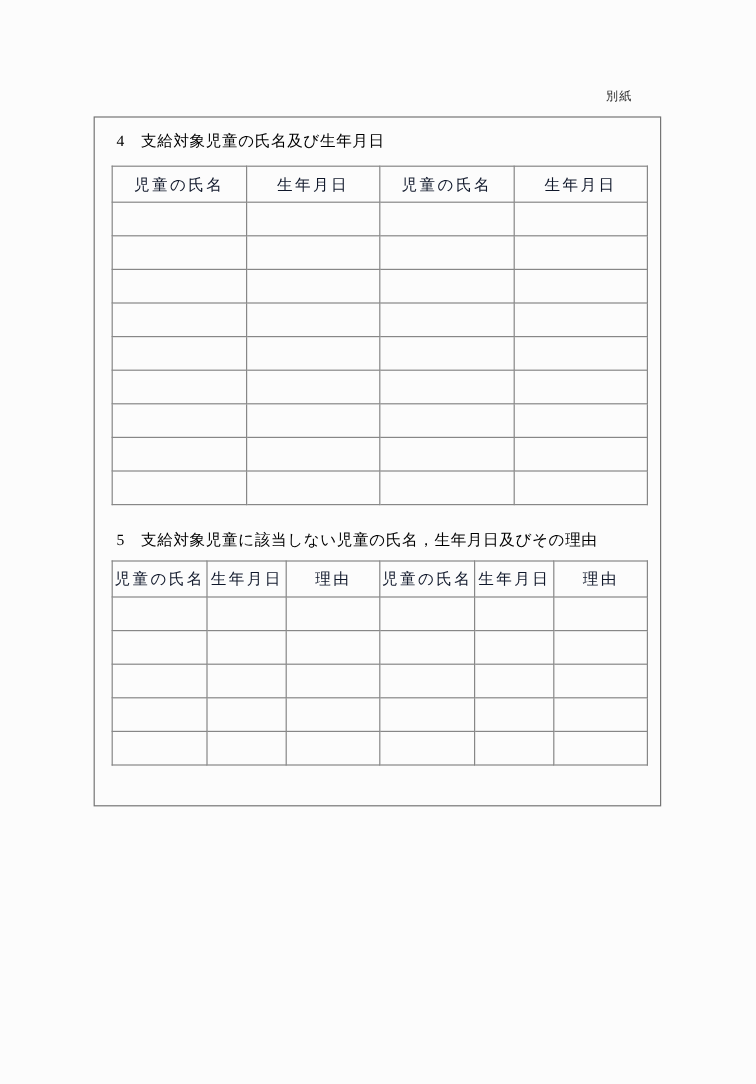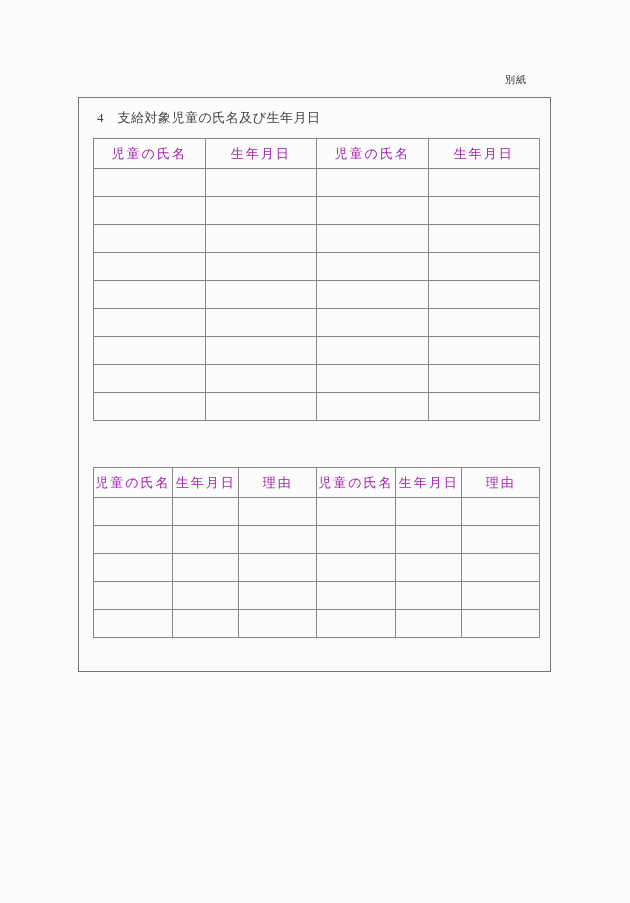--- a/index.html
+++ b/index.html
@@ -28,21 +28,21 @@
     width: 473px;
     height: 575px;
     border: 1px solid #757575;
   }
   .section-title {
     position: absolute;
     left: 18px;
     font-size: 13px;
     letter-spacing: 0.5px;
     white-space: pre;
-    color: #404040;
+    color: #000000;
   }
   #sec4-title { top: 11px; }
   #sec5-title { top: 343px; }
   table {
     position: absolute;
     left: 14px;
     width: 447px;
     border-collapse: collapse;
     table-layout: fixed;
   }
@@ -53,21 +53,21 @@
     padding: 0;
     overflow: hidden;
   }
   th {
     height: 30px;
     font-weight: normal;
     font-size: 13px;
     letter-spacing: 2px;
     text-align: center;
     vertical-align: middle;
-    color: #a21caf;
+    color: #0f172a;
   }
   td { height: 28px; }
 </style>
 </head>
 <body>
 
 <div class="page">
 
   <div class="corner-label">別紙</div>
 
@@ -141,20 +141,21 @@
           </tr>
           <tr>
             <td></td>
             <td></td>
             <td></td>
             <td></td>
           </tr>
         </tbody>
     </table>
 
+    <div class="section-title" id="sec5-title">5　支給対象児童に該当しない児童の氏名，生年月日及びその理由</div>
 
     <table id="table5">
       <colgroup>
         <col style="width:17.7%">
           <col style="width:14.9%">
           <col style="width:17.4%">
         <col style="width:17.7%">
           <col style="width:14.9%">
           <col style="width:17.4%">
       </colgroup>

